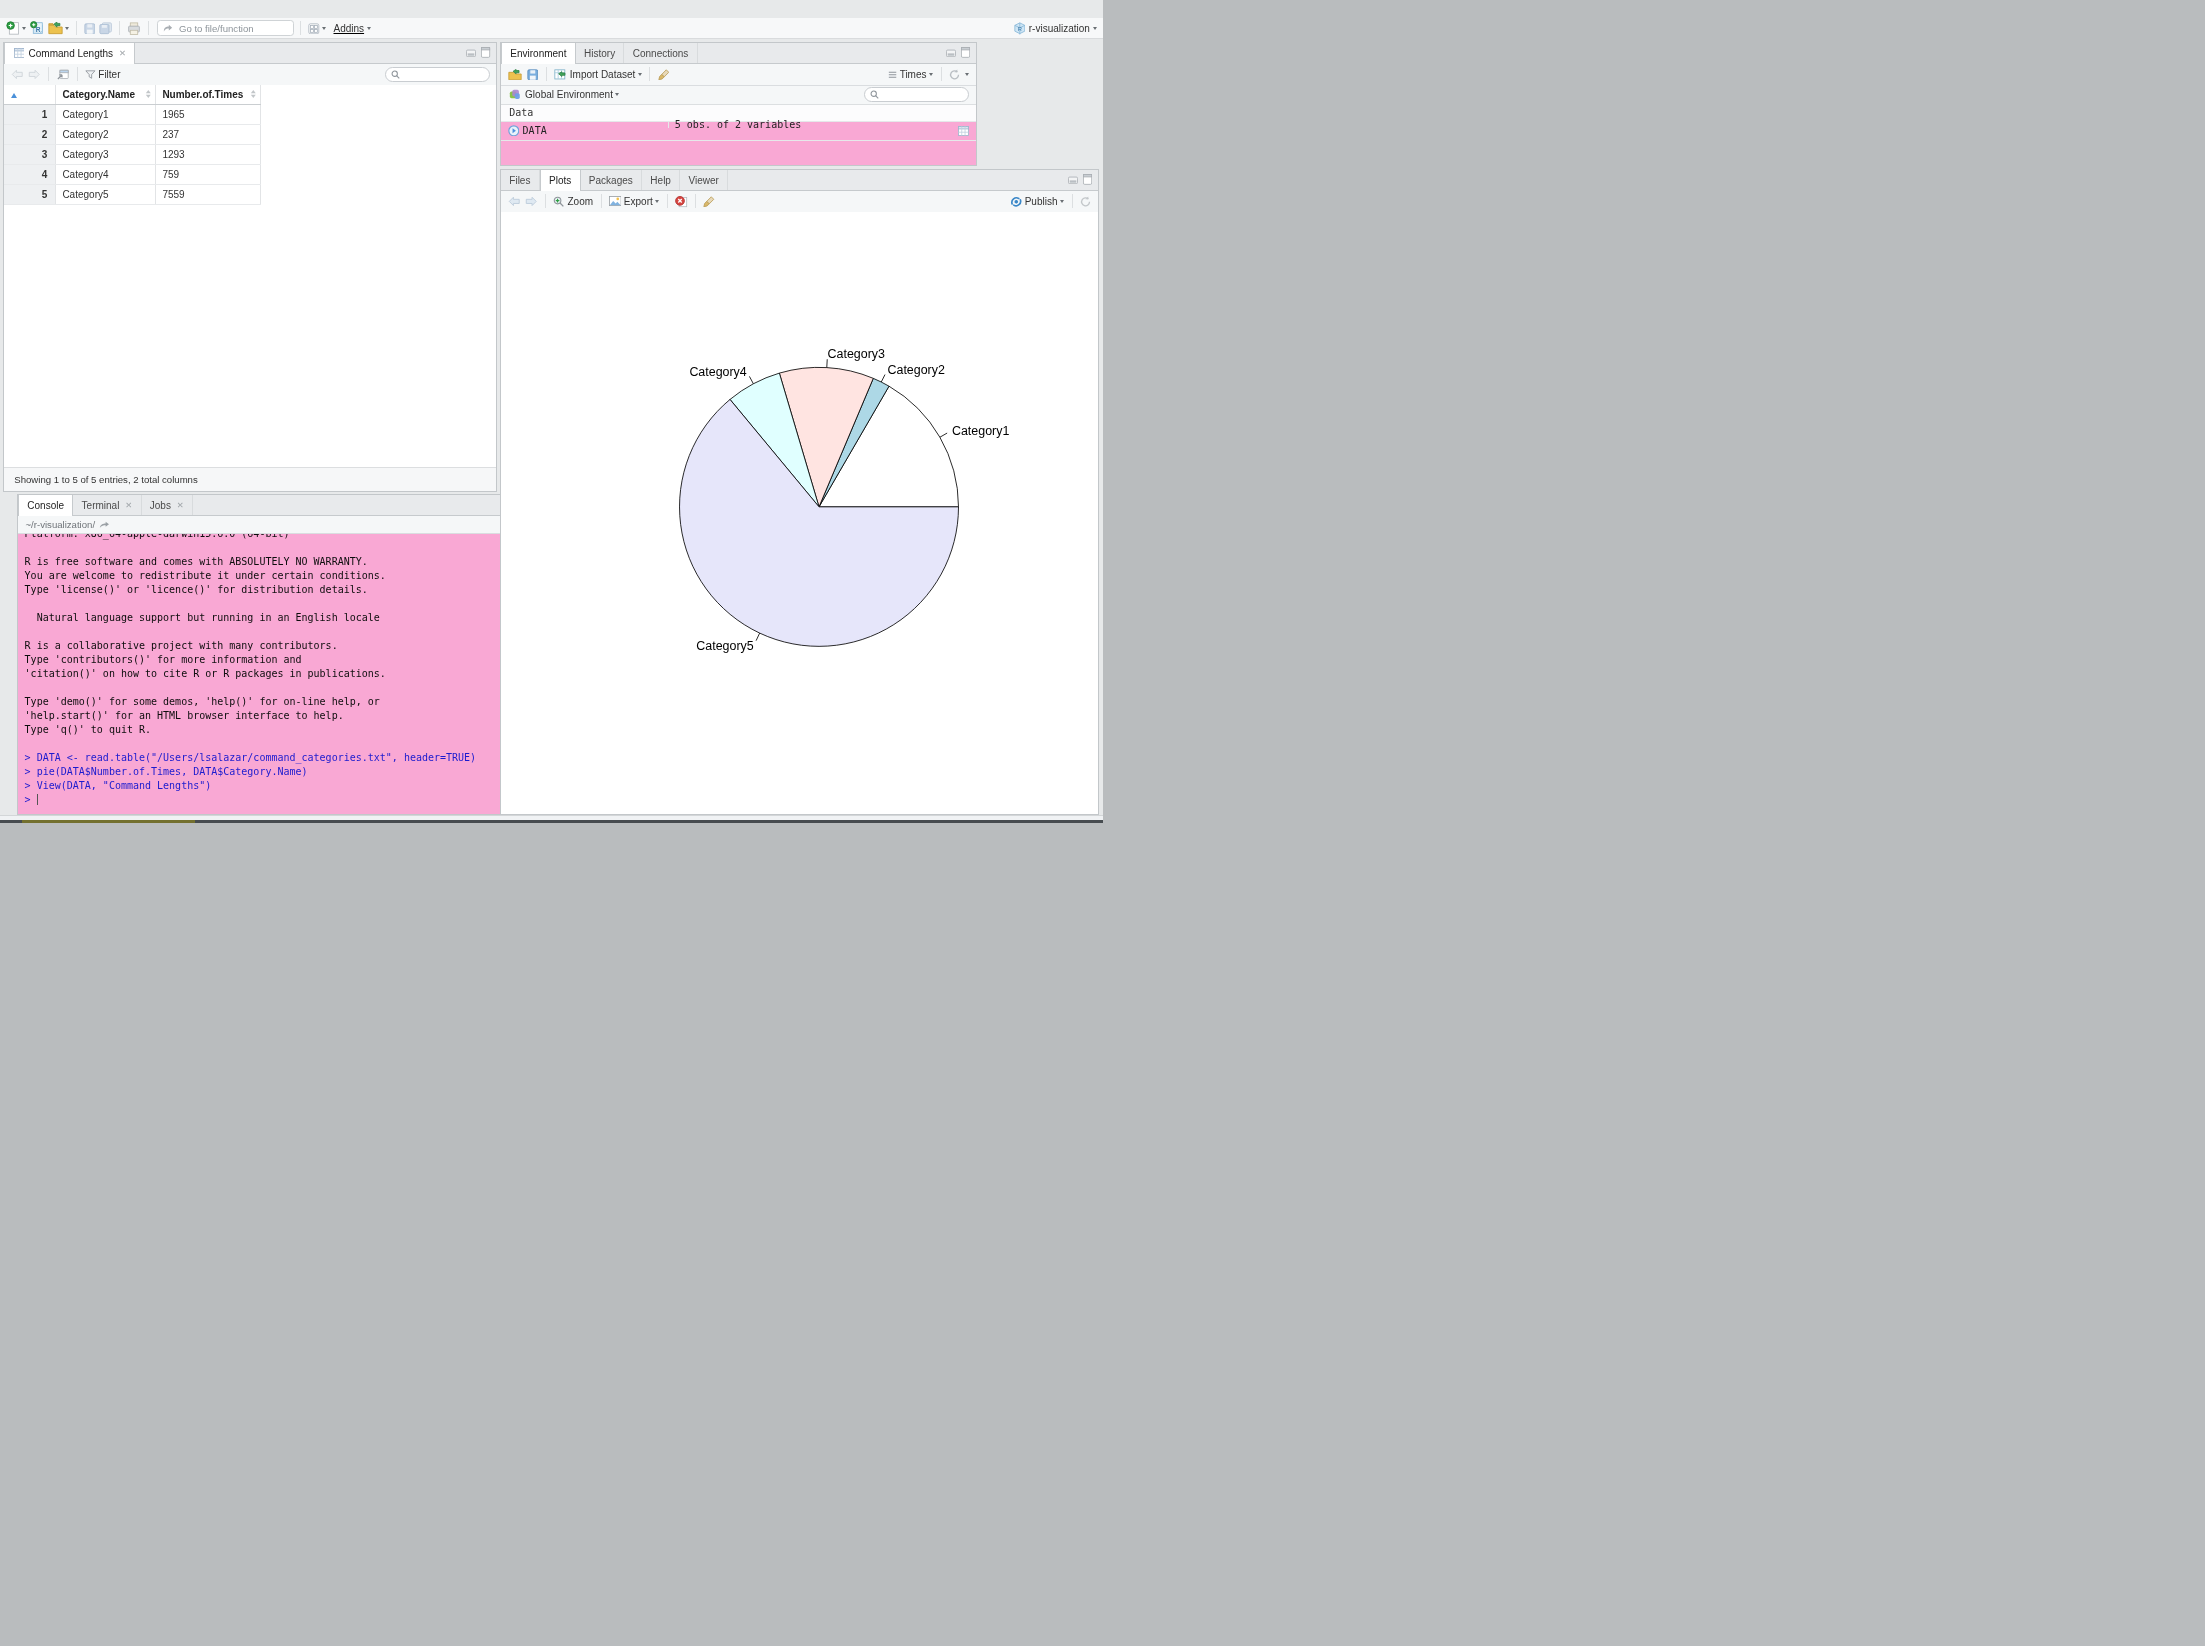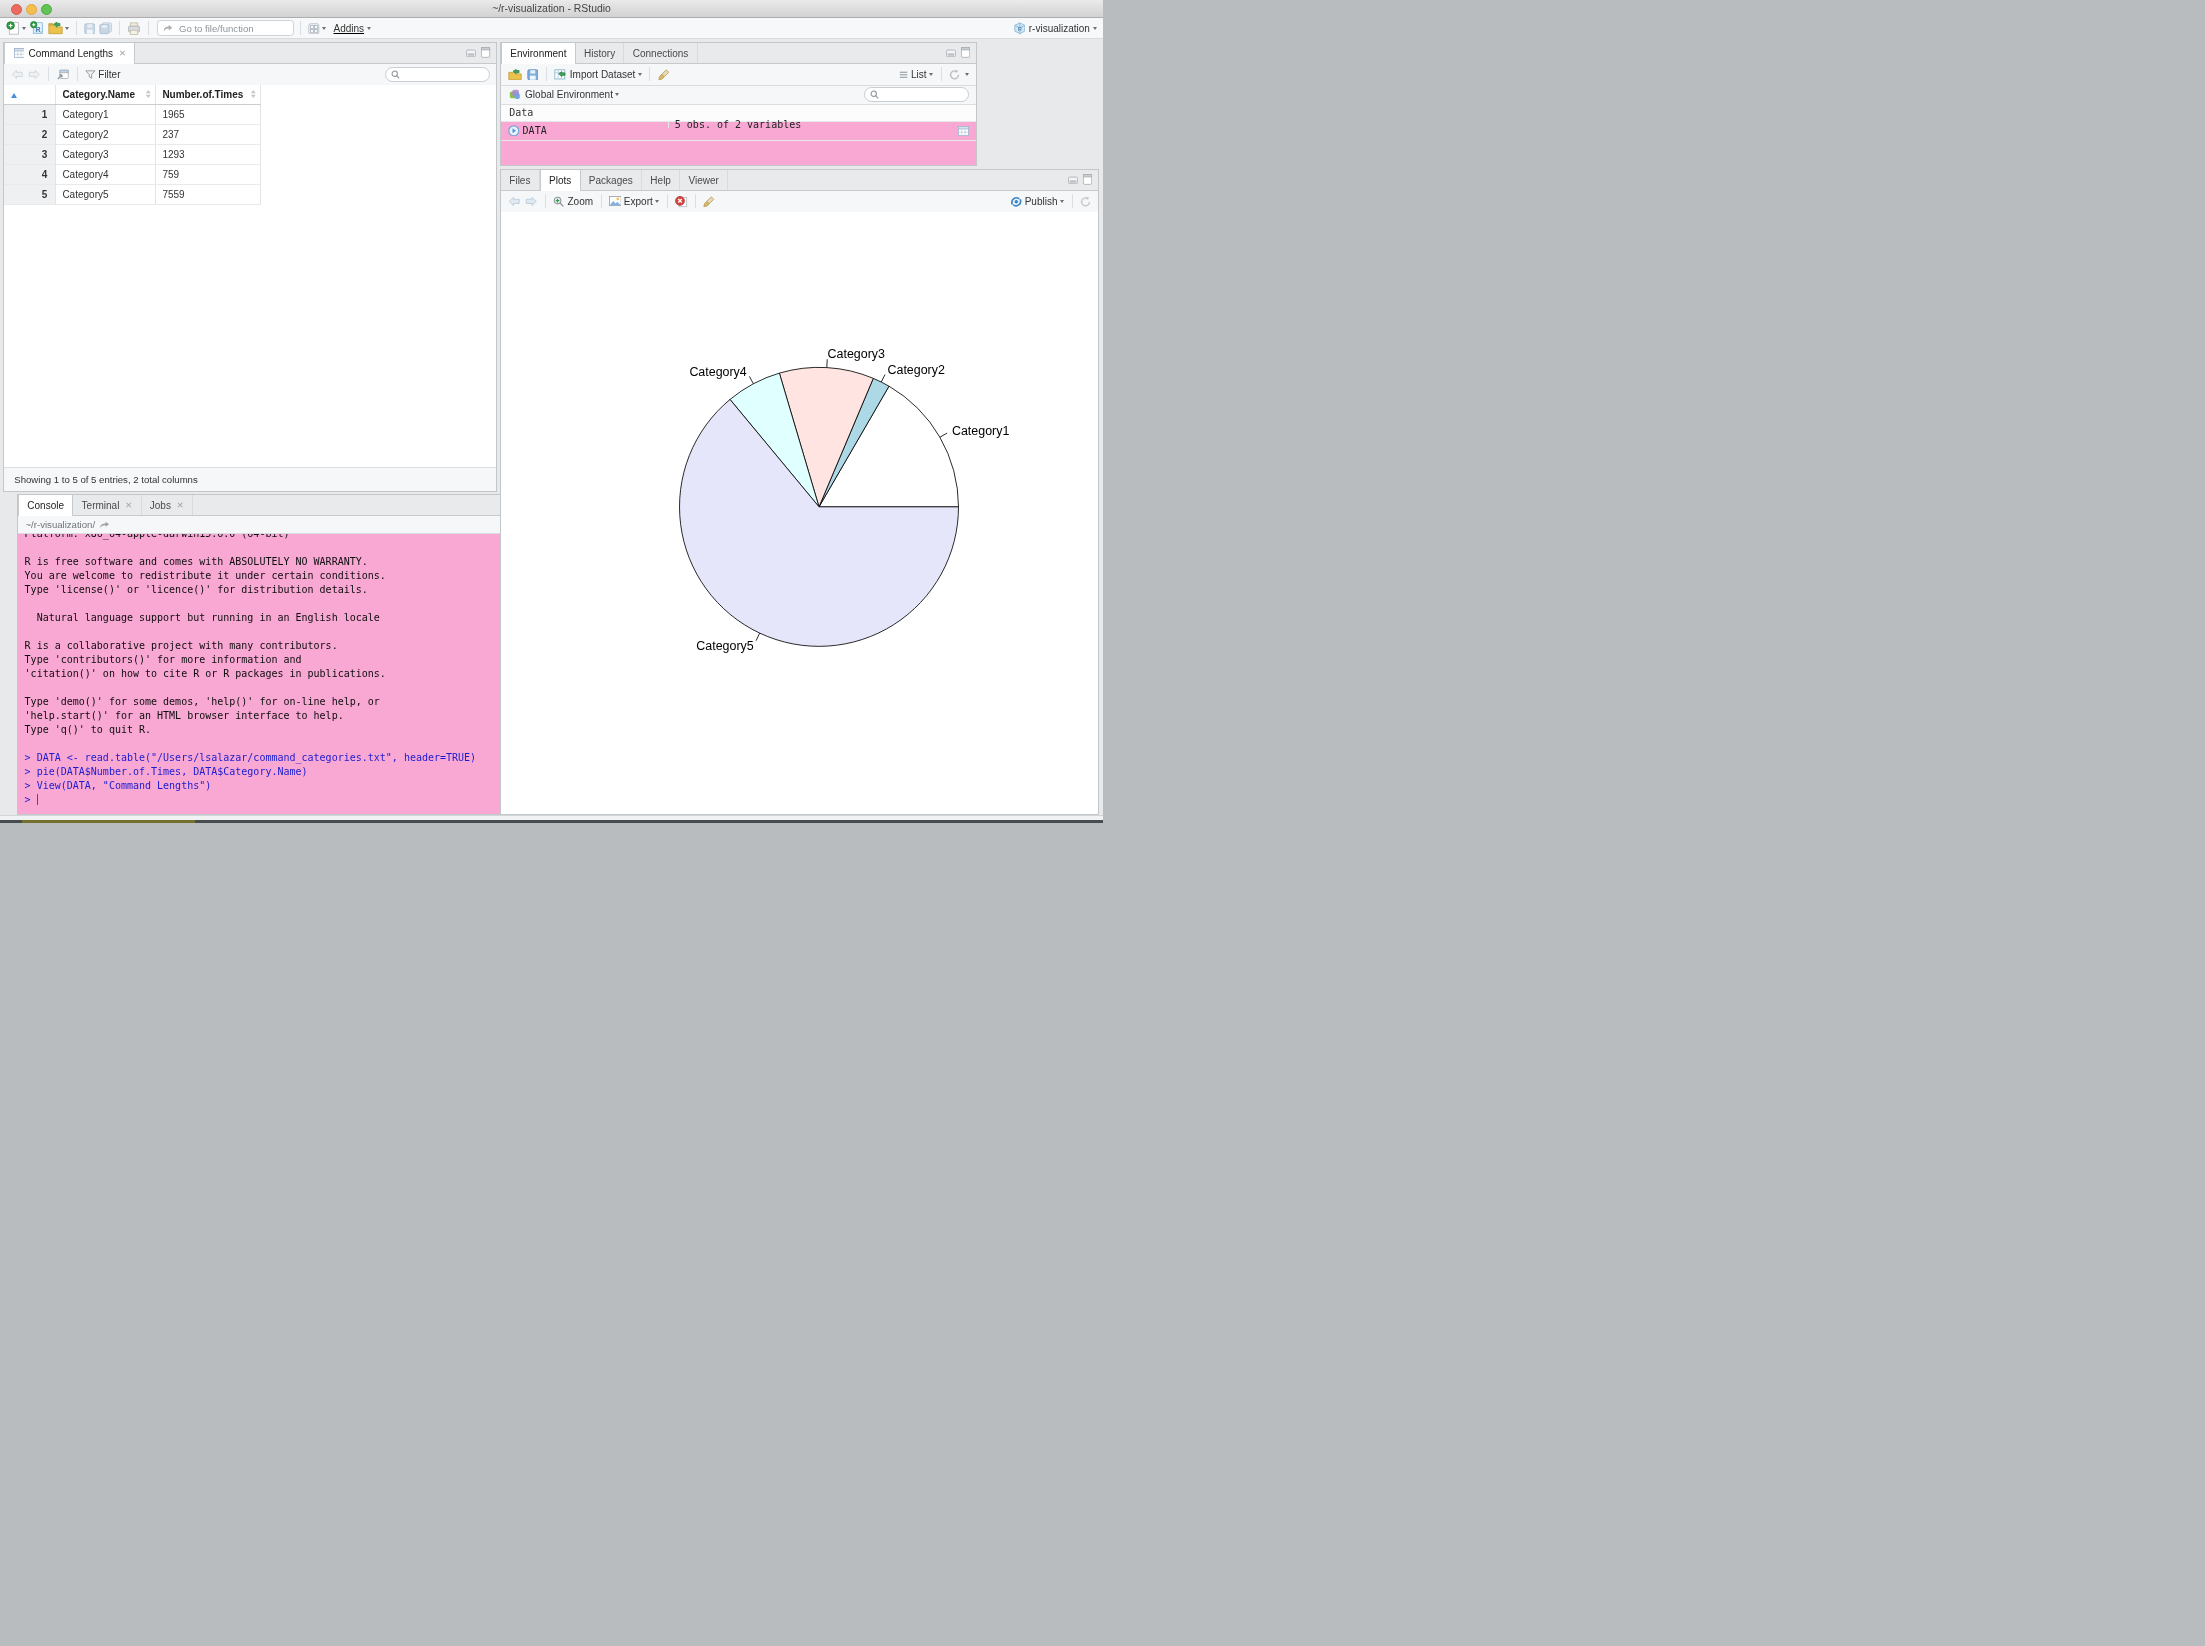--- a/index.html
+++ b/index.html
@@ -91,26 +91,20 @@
     border-top:0.8px solid #d3d6d8;box-sizing:border-box;}
   .dock{position:absolute;left:0;top:820px;width:100%;height:3.3px;background:#474c50;}
   .dock .olive{position:absolute;left:22.4px;width:173px;height:3.3px;background:#73702f;}
   .icon{flex:none;display:inline-block;line-height:0;}
 </style>
 </head>
 <body>
 
 <div id="win">
 
-  <div class="titlebar">
-    <span class="tl red"></span>
-    <span class="tl yel"></span>
-    <span class="tl grn"></span>
-    <div class="wtitle">~/r-visualization - RStudio</div>
-  </div>
 
   <div class="main-toolbar">
     <span class="tbtn">
       <span class="icon">
         <svg width="13.3" height="14" viewBox="0 0 16 17">
             <rect x="4" y="2" width="11" height="14" fill="#fff" stroke="#b3b8bd"></rect>
             <circle cx="5.5" cy="5.5" r="4.6" fill="#2e9e44" stroke="#1f7d31"></circle>
             <path d="M5.5 3.2v4.6M3.2 5.5h4.6" stroke="#fff" stroke-width="1.4"></path>
           </svg>
       </span>
@@ -457,21 +451,21 @@
             <path d="M4.5 6.5l3 3L5 12l-4 1 1-4z" fill="#d9b86a" stroke="#b99b55"></path>
           </svg>
       </span>
       <span class="spacer"></span>
       <span class="tbtn">
         <span class="icon">
           <svg width="9.1" height="7.5" viewBox="0 0 11 9">
               <path d="M1 1.5h9M1 4.5h9M1 7.5h9" stroke="#8f959b" stroke-width="1.3"></path>
             </svg>
         </span>
-        <span>List</span>
+        <span>Times</span>
         <span class="caret"></span>
       </span>
       <span class="sep"></span>
       <span class="icon">
         <svg width="11.6" height="10.8" viewBox="0 0 14 13">
             <path d="M11.5 7a4.8 4.8 0 1 1-1.4-3.4" fill="none" stroke="#b9bec3" stroke-width="1.6"></path>
             <path d="M10 0.5v3.5h-3.5z" fill="#b9bec3"></path>
           </svg>
       </span>
       <span class="caret"></span>

